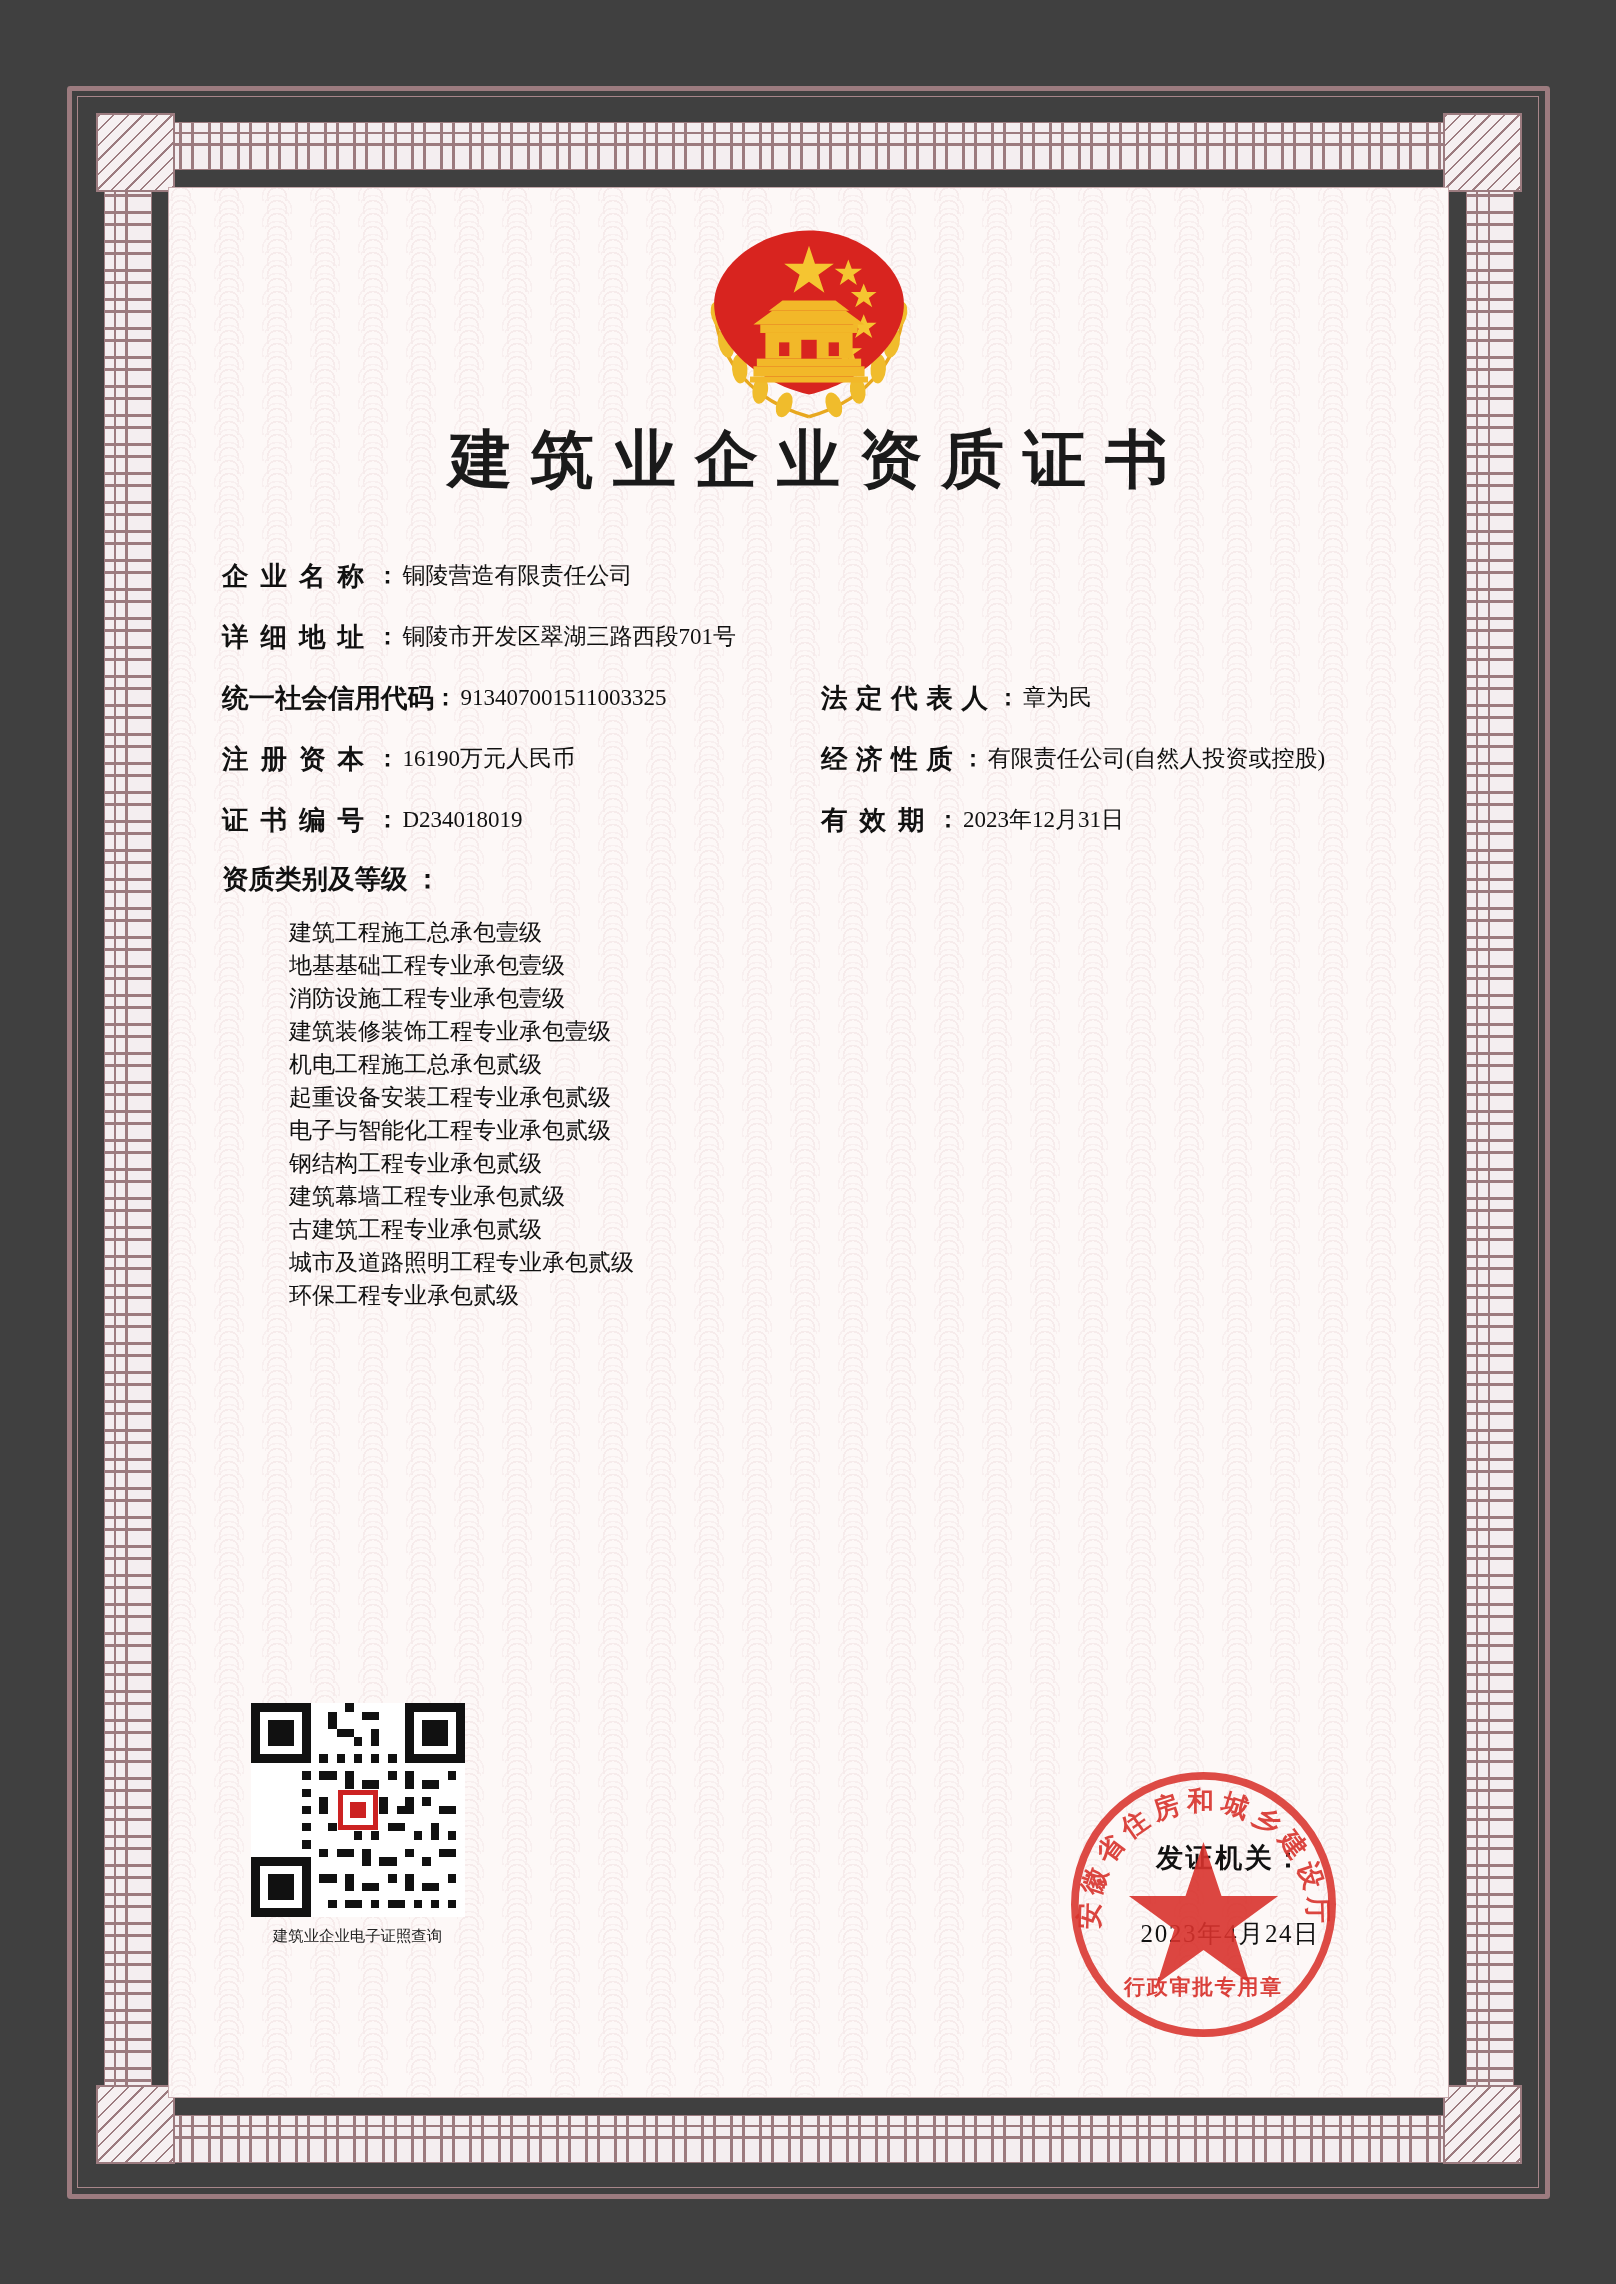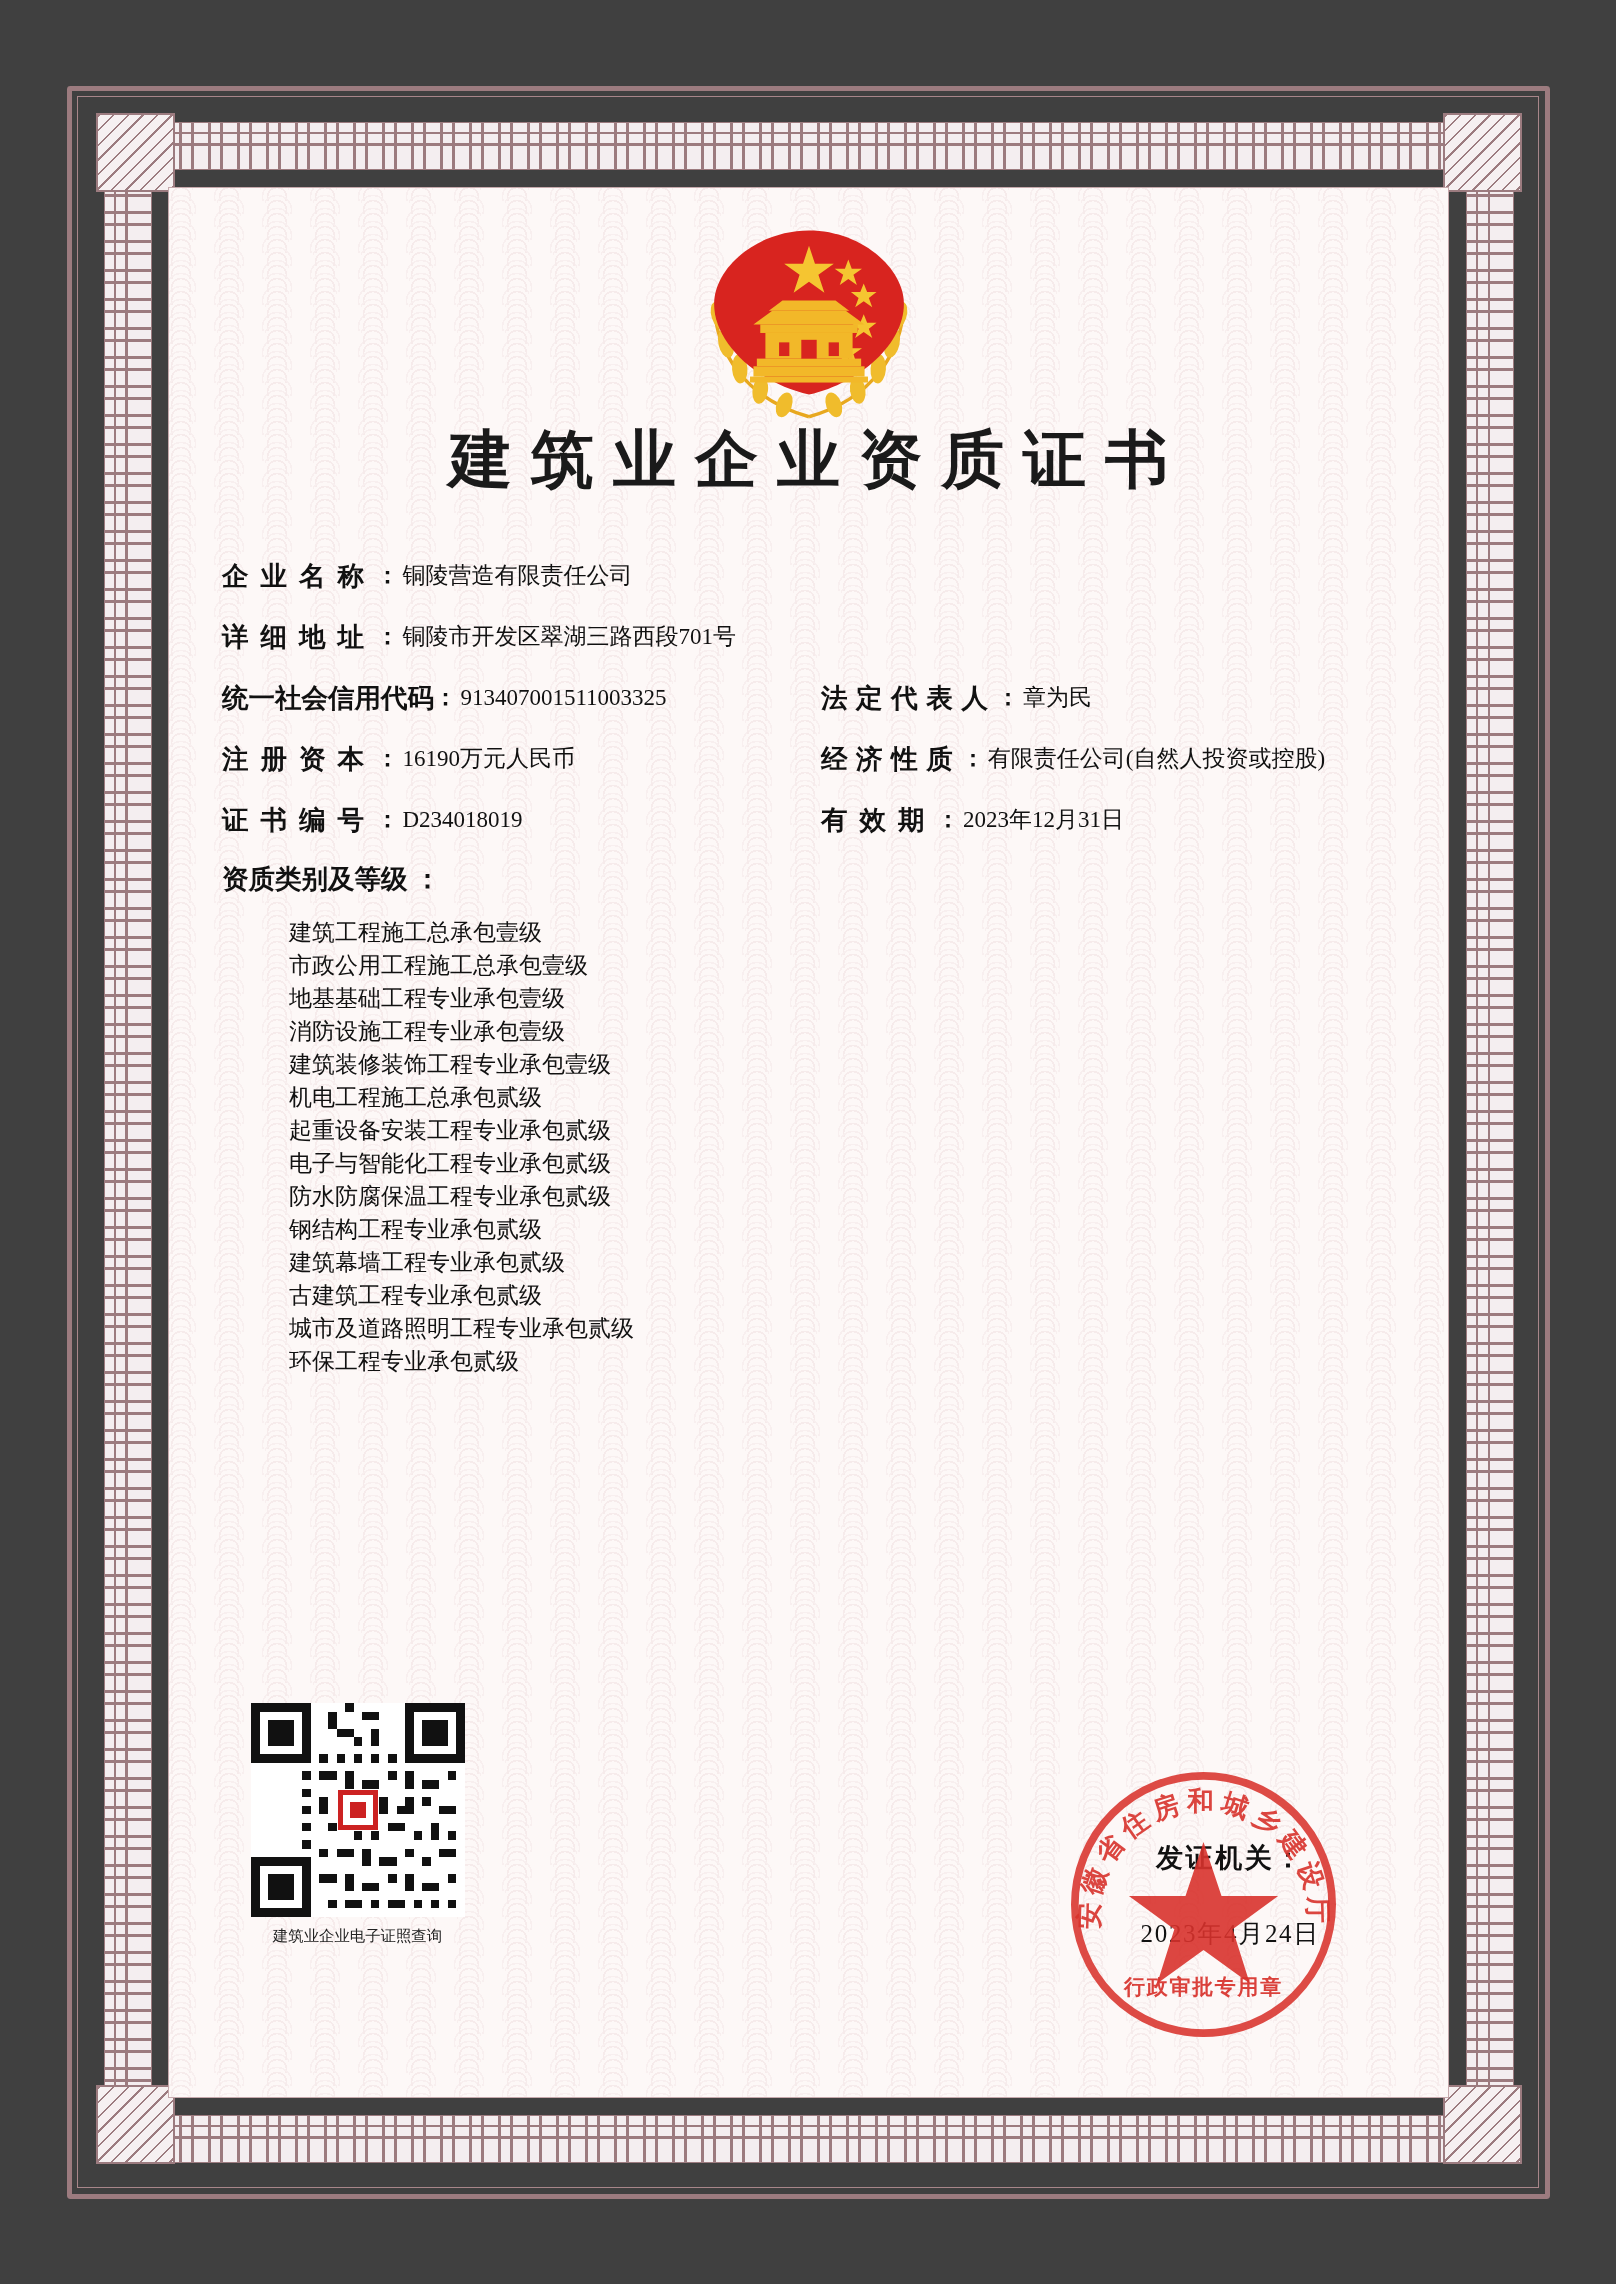--- a/index.html
+++ b/index.html
@@ -400,28 +400,26 @@
             <span class="fld-label sp4">有效期</span>
             <span class="fld-colon">：</span>
             <span class="fld-value">2023年12月31日</span>
           </div>
         </div>
 
         <div class="qual-head">资质类别及等级 ：</div>
 
         <ul class="qual-list">
           <li>建筑工程施工总承包壹级</li>
-          <li>市政公用工程施工总承包壹级</li>
           <li>地基基础工程专业承包壹级</li>
           <li>消防设施工程专业承包壹级</li>
           <li>建筑装修装饰工程专业承包壹级</li>
           <li>机电工程施工总承包贰级</li>
           <li>起重设备安装工程专业承包贰级</li>
           <li>电子与智能化工程专业承包贰级</li>
-          <li>防水防腐保温工程专业承包贰级</li>
           <li>钢结构工程专业承包贰级</li>
           <li>建筑幕墙工程专业承包贰级</li>
           <li>古建筑工程专业承包贰级</li>
           <li>城市及道路照明工程专业承包贰级</li>
           <li>环保工程专业承包贰级</li>
         </ul>
       </div>
 
       <div class="qr-area">
         <div class="qr-code">

